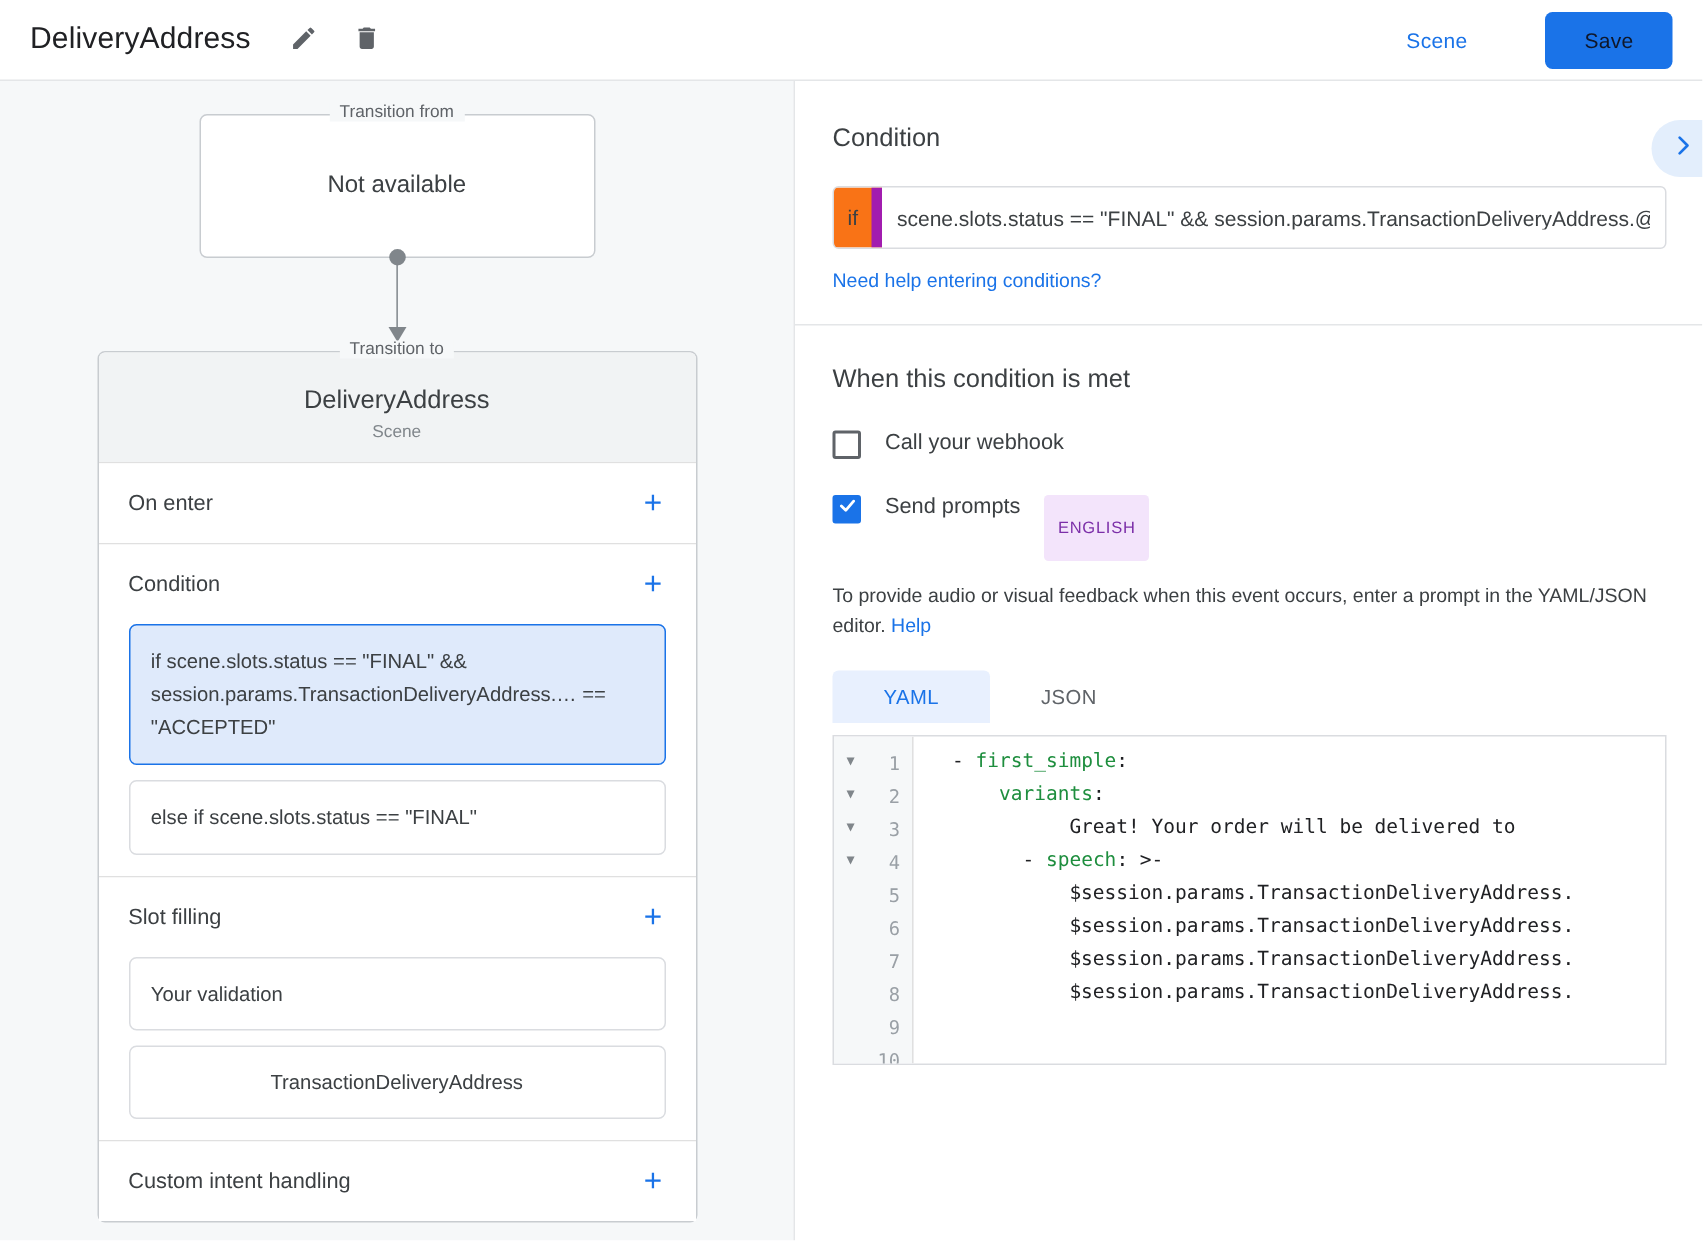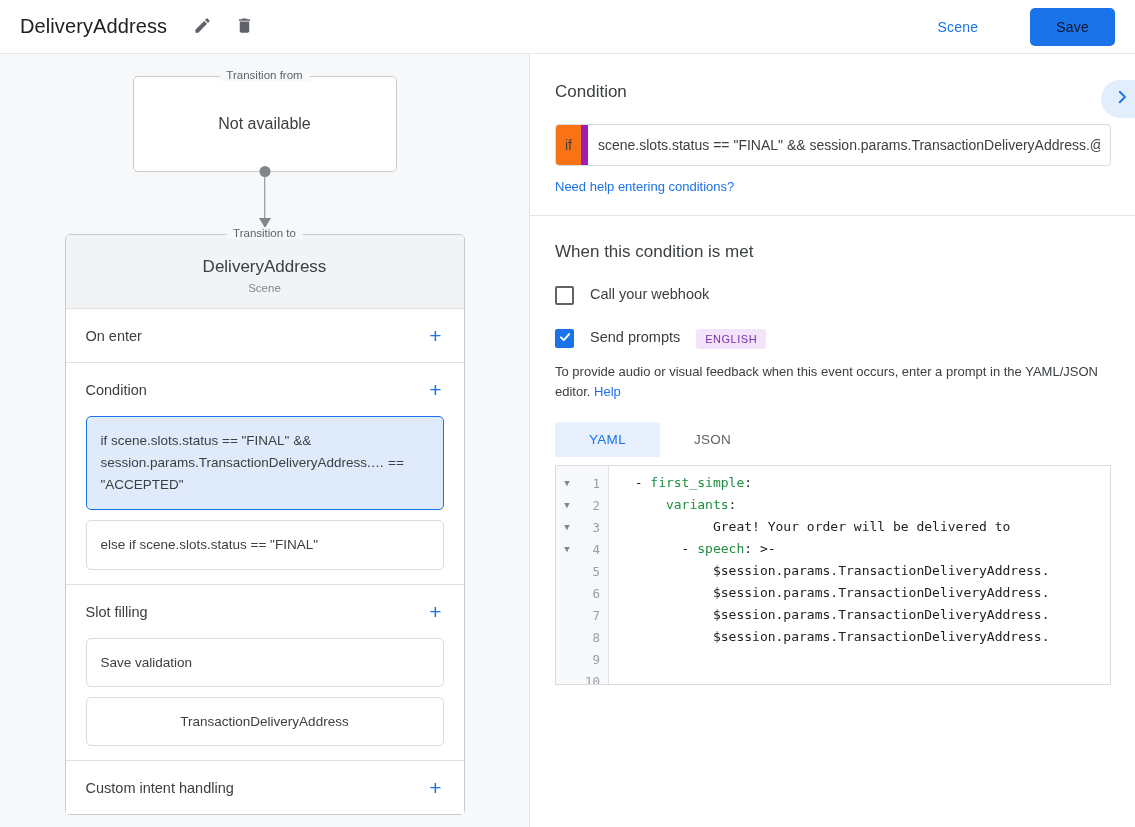--- a/index.html
+++ b/index.html
@@ -178,21 +178,21 @@
   .cbox.checked {
     background: #1a73e8; border-color: #1a73e8;
     display: flex; align-items: center; justify-content: center;
   }
   .check-label {
     margin-left: 16px; font-size: 14.5px; color: #3c4043; font-weight: 500;
     cursor: pointer;
   }
   .lang-badge {
     margin-left: 16px; background: #f3e4fb; color: #7b2ea8;
-    font-size: 11px; letter-spacing: .5px; padding: 4px 9px; border-radius: 3px;
+    font-size: 11px; letter-spacing: .5px; padding: 16px 9px; border-radius: 3px;
     font-weight: 500;
   }
   .desc {
     margin-top: 13px; font-size: 13px; color: #3c4043; line-height: 1.55;
     max-width: 565px;
   }
   .desc a { color: #1a73e8; text-decoration: none; cursor: pointer; }
 
   .tabs { display: flex; margin-top: 20px; }
   .tab {
@@ -299,21 +299,21 @@
             <div class="cond-card">else if scene.slots.status == "FINAL"</div>
           </div>
         </div>
 
         <div class="sect">
           <div class="sect-head">
             <span class="sect-title">Slot filling</span>
             <span class="plus">+</span>
           </div>
           <div class="sect-body">
-            <div class="slot-card">Save validation</div>
+            <div class="slot-card">Your validation</div>
             <div class="slot-card">TransactionDeliveryAddress</div>
           </div>
         </div>
 
         <div class="sect">
           <div class="sect-head">
             <span class="sect-title">Custom intent handling</span>
             <span class="plus">+</span>
           </div>
         </div>

